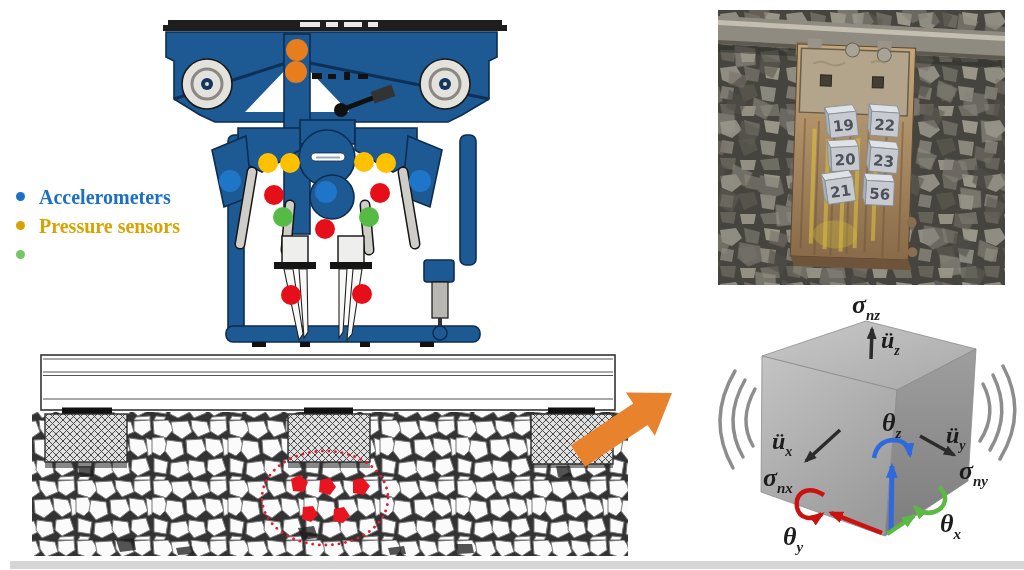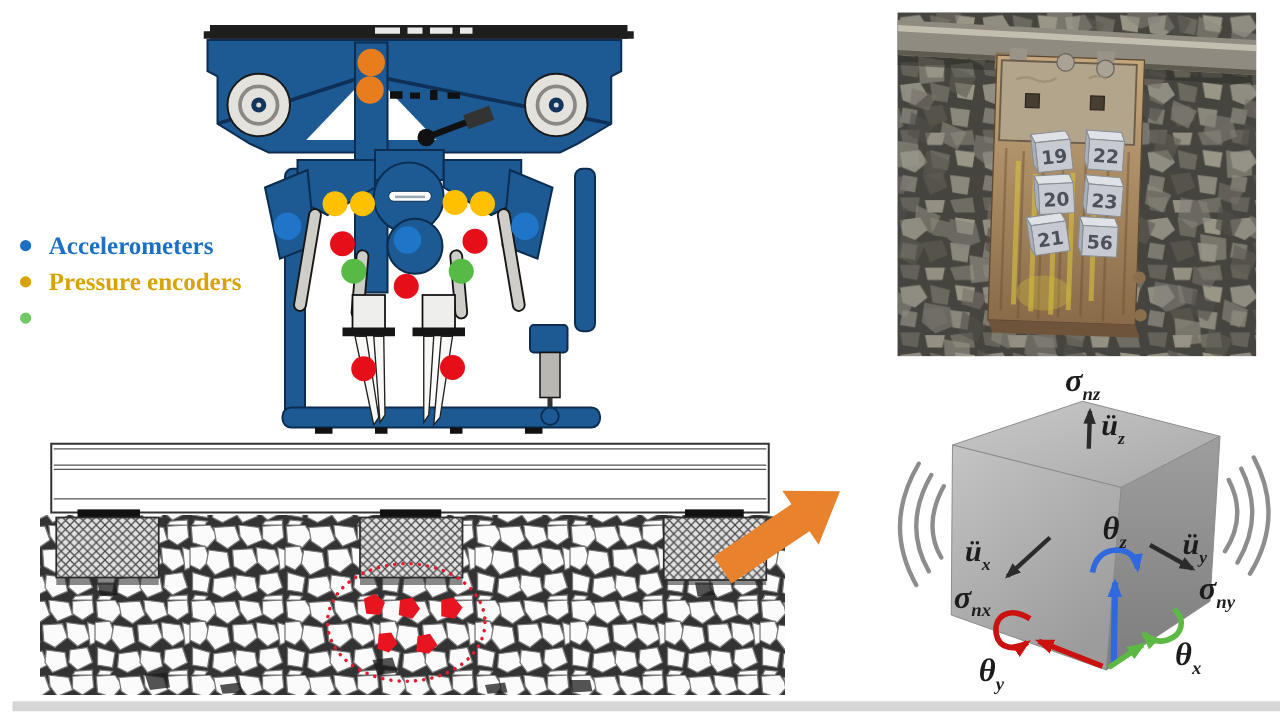--- a/index.html
+++ b/index.html
@@ -37,21 +37,21 @@
 
 <div class="canvas">
 
   <div class="legend">
     <div class="legend-row">
       <span class="legend-bullet" style="background-color: rgb(27, 111, 196);"></span>
       <span class="legend-label" style="color: rgb(27, 111, 196);">Accelerometers</span>
     </div>
     <div class="legend-row">
       <span class="legend-bullet" style="background-color: rgb(216, 163, 0);"></span>
-      <span class="legend-label" style="color: rgb(216, 163, 0);">Pressure encoders</span>
+      <span class="legend-label" style="color: rgb(216, 163, 0);">Pressure sensors</span>
     </div>
     <div class="legend-row">
       <span class="legend-bullet" style="background-color: rgb(114, 199, 103);"></span>
     </div>
   </div>
 
   <svg class="abs" style="left:140px;top:10px;" width="380" height="345" viewBox="140 10 380 345">
 
     <g>
       <rect x="163" y="25" width="344" height="6" fill="#1e1e1e"></rect>

